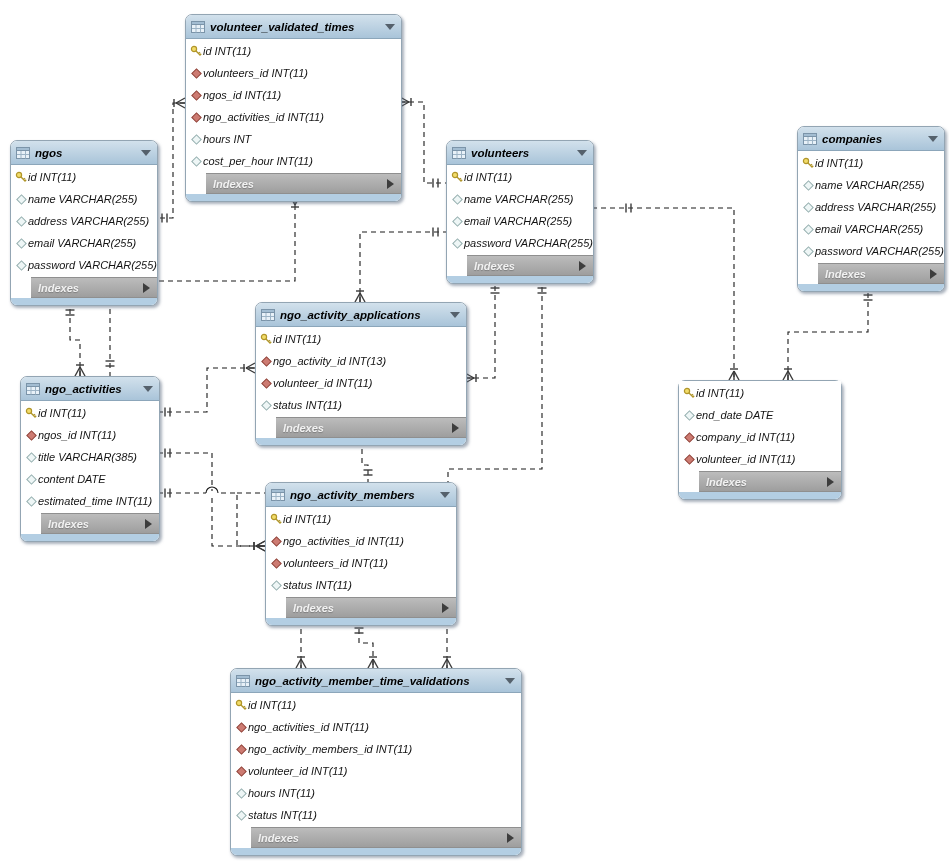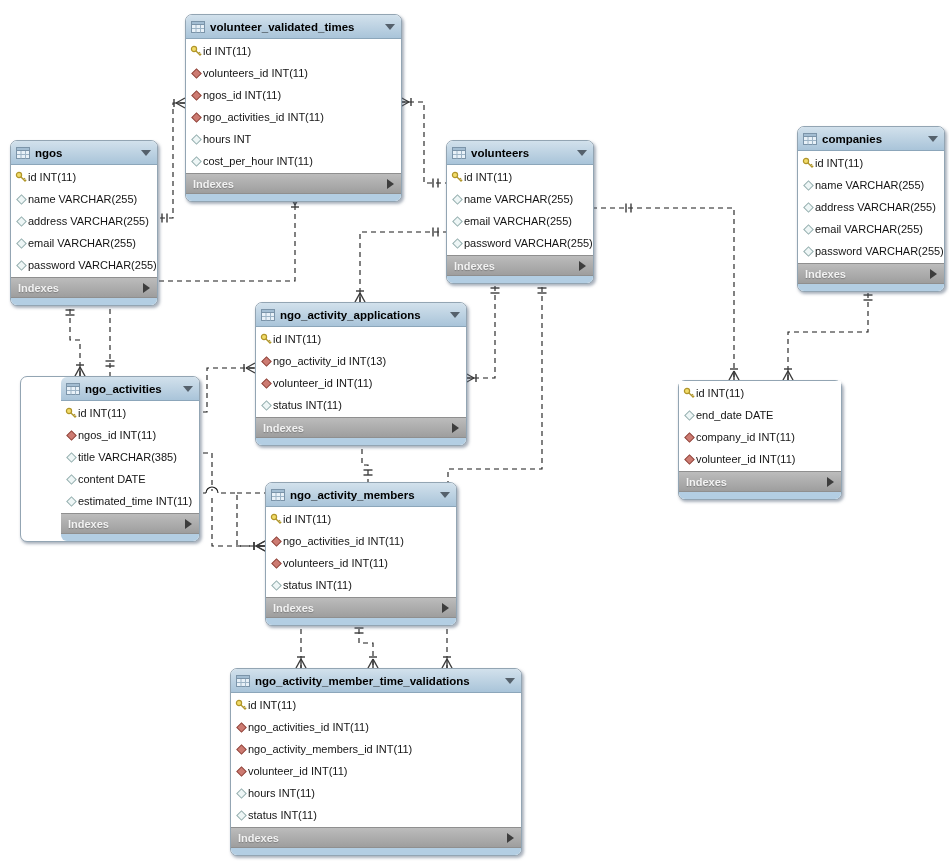--- a/index.html
+++ b/index.html
@@ -1,18 +1,19 @@
 <!DOCTYPE html>
 <html><head>
 <meta charset="utf-8">
 <style>
   html,body{margin:0;padding:0;background:#fff;}
   #canvas{
     position:relative;width:949px;height:861px;background:#ffffff;overflow:hidden;
     font-family:"Liberation Sans", sans-serif;
+    font-style:italic;
   }
   #wires{position:absolute;left:0;top:0;width:949px;height:861px;}
   .tbl{
     position:absolute;background:#ffffff;border:1px solid #93a5b3;border-radius:7px;
     box-shadow:1.5px 2px 3px rgba(100,115,135,.55);font-size:11px;color:#141414;
   }
   .tbl-header{
     height:24px;display:flex;align-items:center;gap:5px;padding:0 6px 0 5px;
     background:linear-gradient(#d2e1ec,#a9c4d9);
     border-bottom:1px solid #8ca6ba;border-radius:6px 6px 0 0;box-sizing:border-box;
@@ -21,21 +22,21 @@
   .collapse-arrow{
     width:0;height:0;border-left:5px solid transparent;border-right:5px solid transparent;
     border-top:6px solid #55616c;flex:0 0 auto;cursor:pointer;
   }
   .tbl-body{background:#fff;padding:1px 0;}
   .col-row{height:22px;display:flex;align-items:center;padding:0 6px 0 4px;white-space:nowrap;}
   .col-row .ic{flex:0 0 13px;height:13px;display:flex;align-items:center;justify-content:center;}
   .idx-bar{
     height:19px;display:flex;align-items:center;justify-content:space-between;padding:0 7px;
     background:linear-gradient(#bcbcbc,#9e9e9e);border-top:1px solid #8f8f8f;border-bottom:1px solid #8f8f8f;
-    color:#f2f2f2;font-weight:bold;text-shadow:0 1px 1px #7d7d7d;cursor:pointer;
+    color:#f2f2f2;font-weight:bold;text-shadow:0 1px 1px #7d7d7d;cursor:pointer;margin-left:20px;
   }
   .idx-arrow{
     width:0;height:0;border-top:5px solid transparent;border-bottom:5px solid transparent;
     border-left:7px solid #3d3d3d;
   }
   .tbl-footer{height:7px;background:#b3cee3;border-radius:0 0 6px 6px;}
 </style>
 </head>
 <body>
 
@@ -472,21 +473,21 @@
           </span>
     <span class="col-label">status INT(11)</span>
   </div>
       </div>
     <div class="idx-bar">
       <span>Indexes</span>
       <span class="idx-arrow"></span>
     </div>
     <div class="tbl-footer"></div>
   </div>
-    <div class="tbl" style="left: 20px; top: 376px; width: 138px; padding-left: 40px;">
+    <div class="tbl" style="left: 20px; top: 376px; width: 138px;">
     <div class="tbl-header">
       <svg class="tbl-icon" width="14" height="12" viewBox="0 0 14 12">
         <rect x="0.5" y="0.5" width="13" height="11" fill="#e8f1f8" stroke="#7b94a9"></rect>
         <rect x="0.5" y="0.5" width="13" height="3" fill="#a3bdd2" stroke="#7b94a9"></rect>
         <line x1="5" y1="4" x2="5" y2="11.5" stroke="#9db4c6"></line>
         <line x1="9.5" y1="4" x2="9.5" y2="11.5" stroke="#9db4c6"></line>
         <line x1="1" y1="7.5" x2="13" y2="7.5" stroke="#9db4c6"></line>
       </svg>
       <span class="tbl-title">ngo_activities</span>
       <span class="collapse-arrow"></span>

